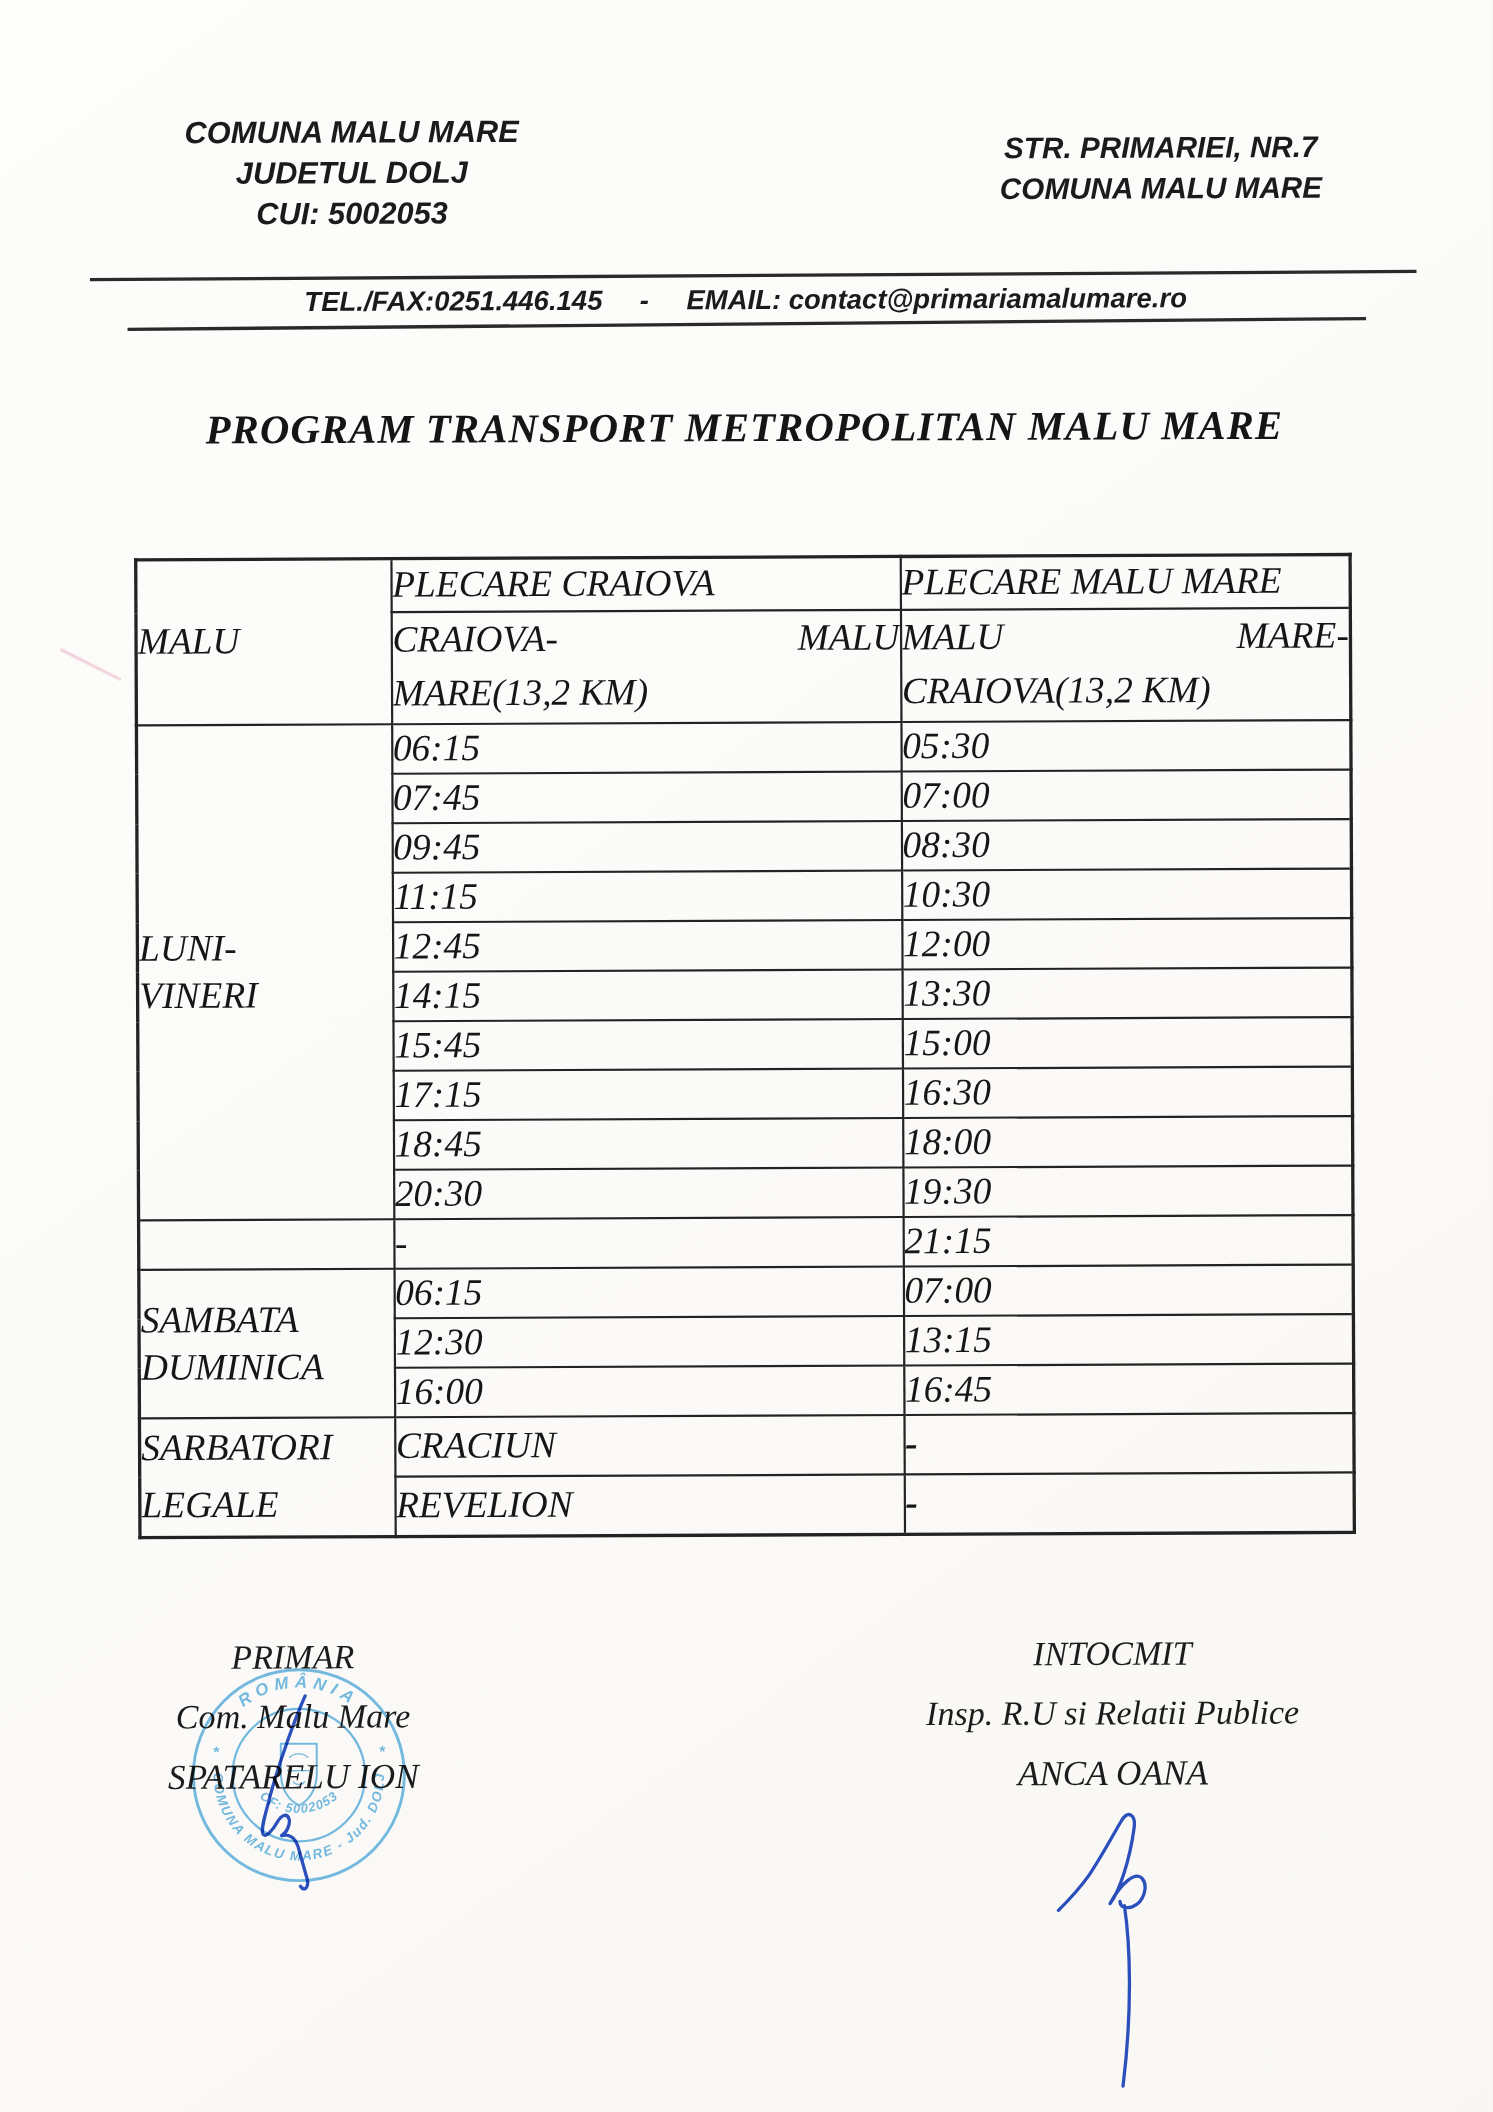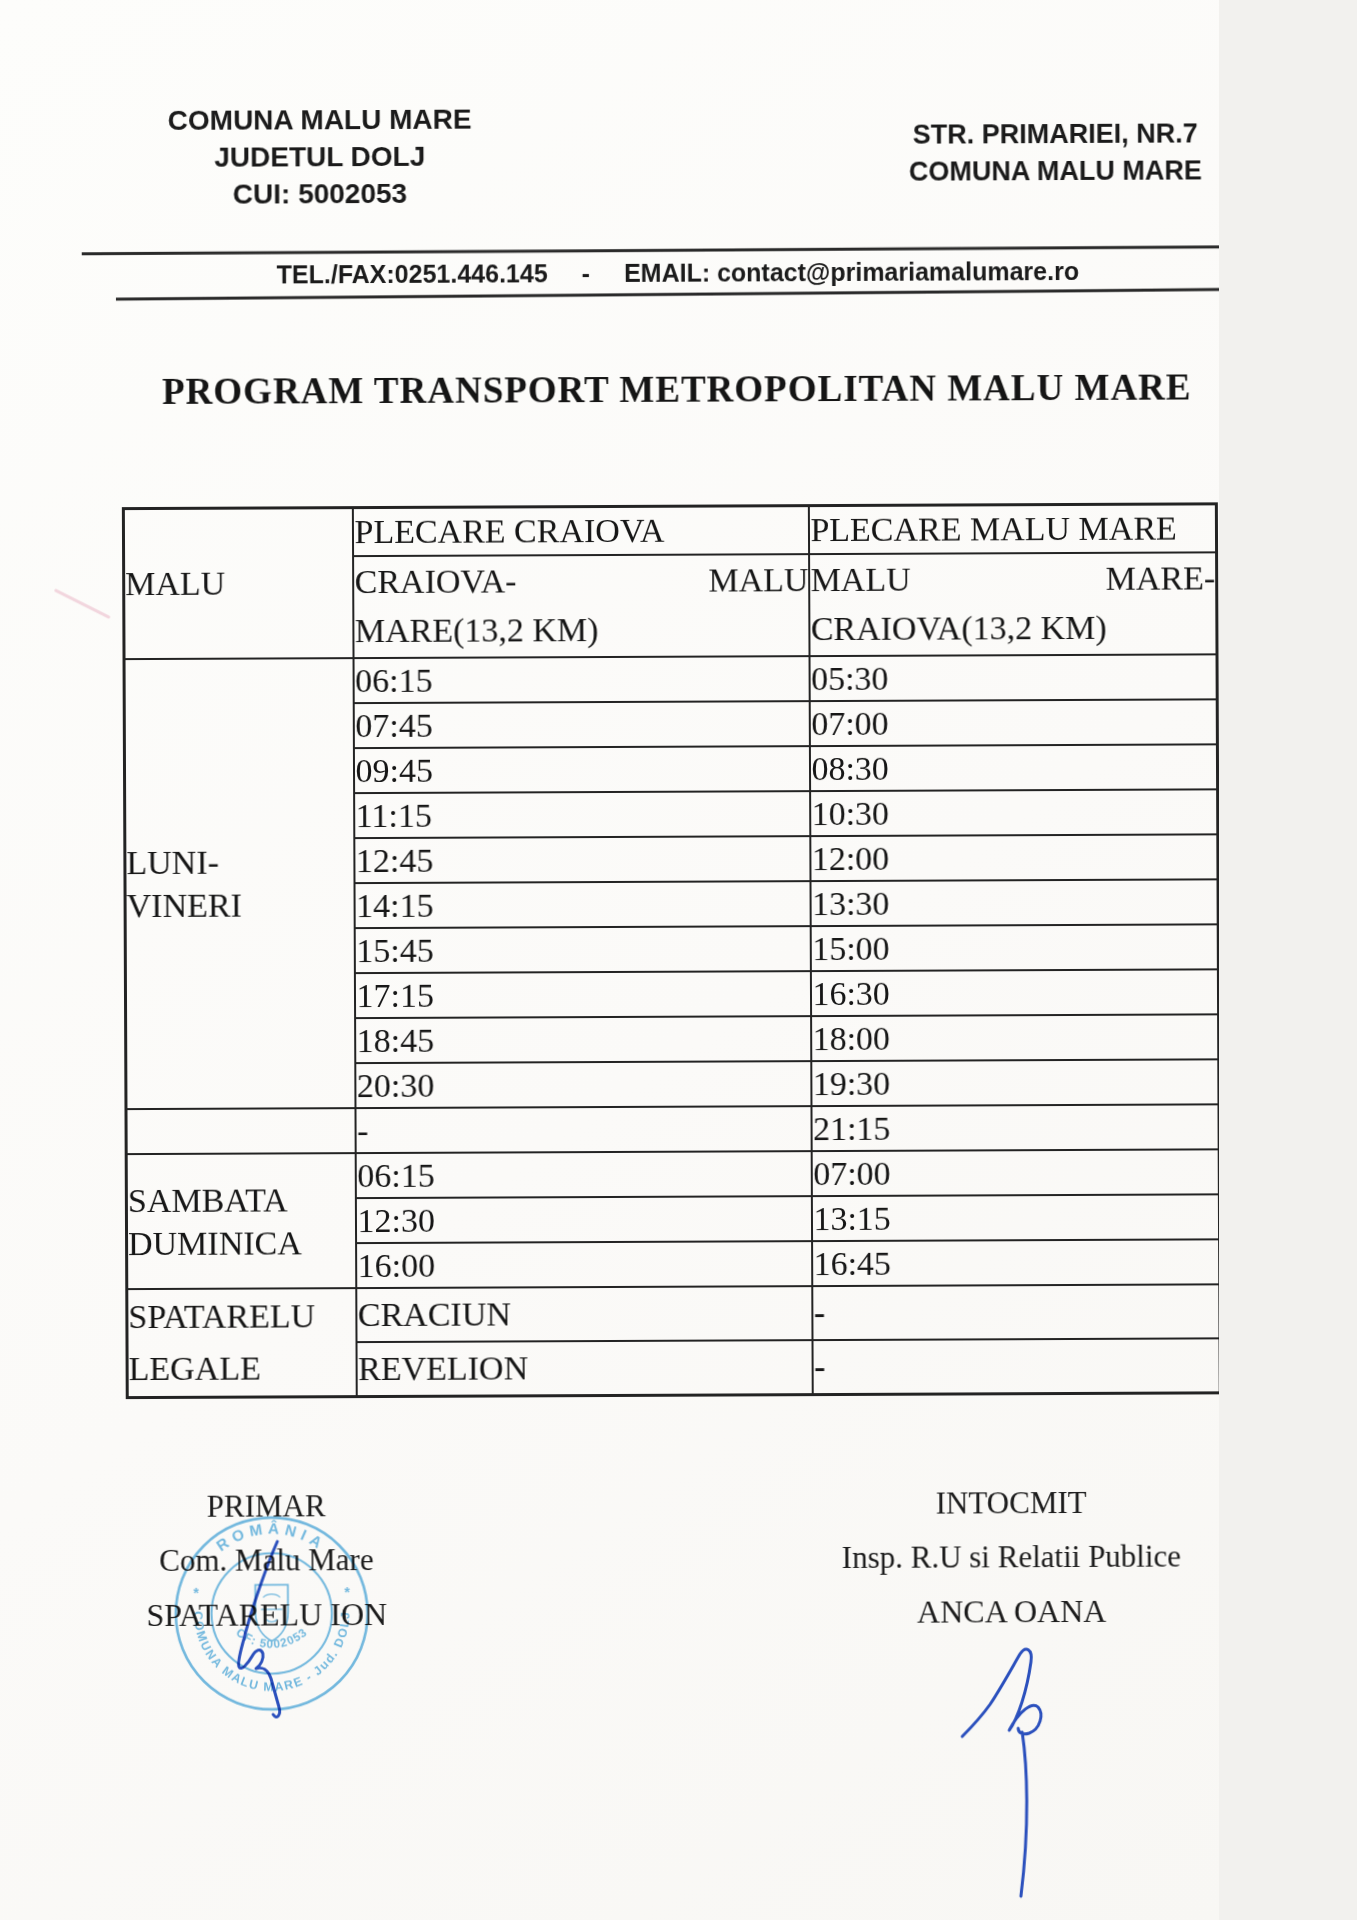--- a/index.html
+++ b/index.html
@@ -3,22 +3,23 @@
 <meta charset="utf-8">
 <style>
   html,body{margin:0;padding:0;}
   body{
     width:1357px;height:1920px;
     background:#f2f1ee;
     font-family:"Liberation Serif", serif;
     color:#1c1c1c;
   }
   .page{
-    position:relative;width:1219px;height:1920px;overflow:hidden;
+    position:relative;width:1357px;height:1920px;overflow:hidden;
     background:linear-gradient(145deg,#fdfdfb 0%,#fbfaf8 55%,#f8f7f4 100%);
+    font-style:italic;
   }
   .tilt{position:absolute;inset:0;transform:rotate(-0.25deg);transform-origin:50% 40%;}
 
   
   .lh-left{
     position:absolute;left:150px;top:100px;width:345px;
     text-align:center;font-family:"Liberation Sans",sans-serif;
     font-weight:bold;font-size:28px;line-height:37px;color:#1b1b1b;
   }
   .lh-right{
@@ -198,21 +199,21 @@
         <tr class="r">
             <td class="time">12:30</td>
             <td class="time">13:15</td>
           </tr>
         <tr class="r">
             <td class="time">16:00</td>
             <td class="time">16:45</td>
           </tr>
 
         <tr class="rh">
-          <td rowspan="2" class="day-cell">SPATARELU
+          <td rowspan="2" class="day-cell">SARBATORI
 LEGALE</td>
           <td class="hol">CRACIUN</td>
           <td class="dash-b">-</td>
         </tr>
         <tr class="rh">
           <td class="hol">REVELION</td>
           <td class="dash-b">-</td>
         </tr>
       </tbody>
     </table>

